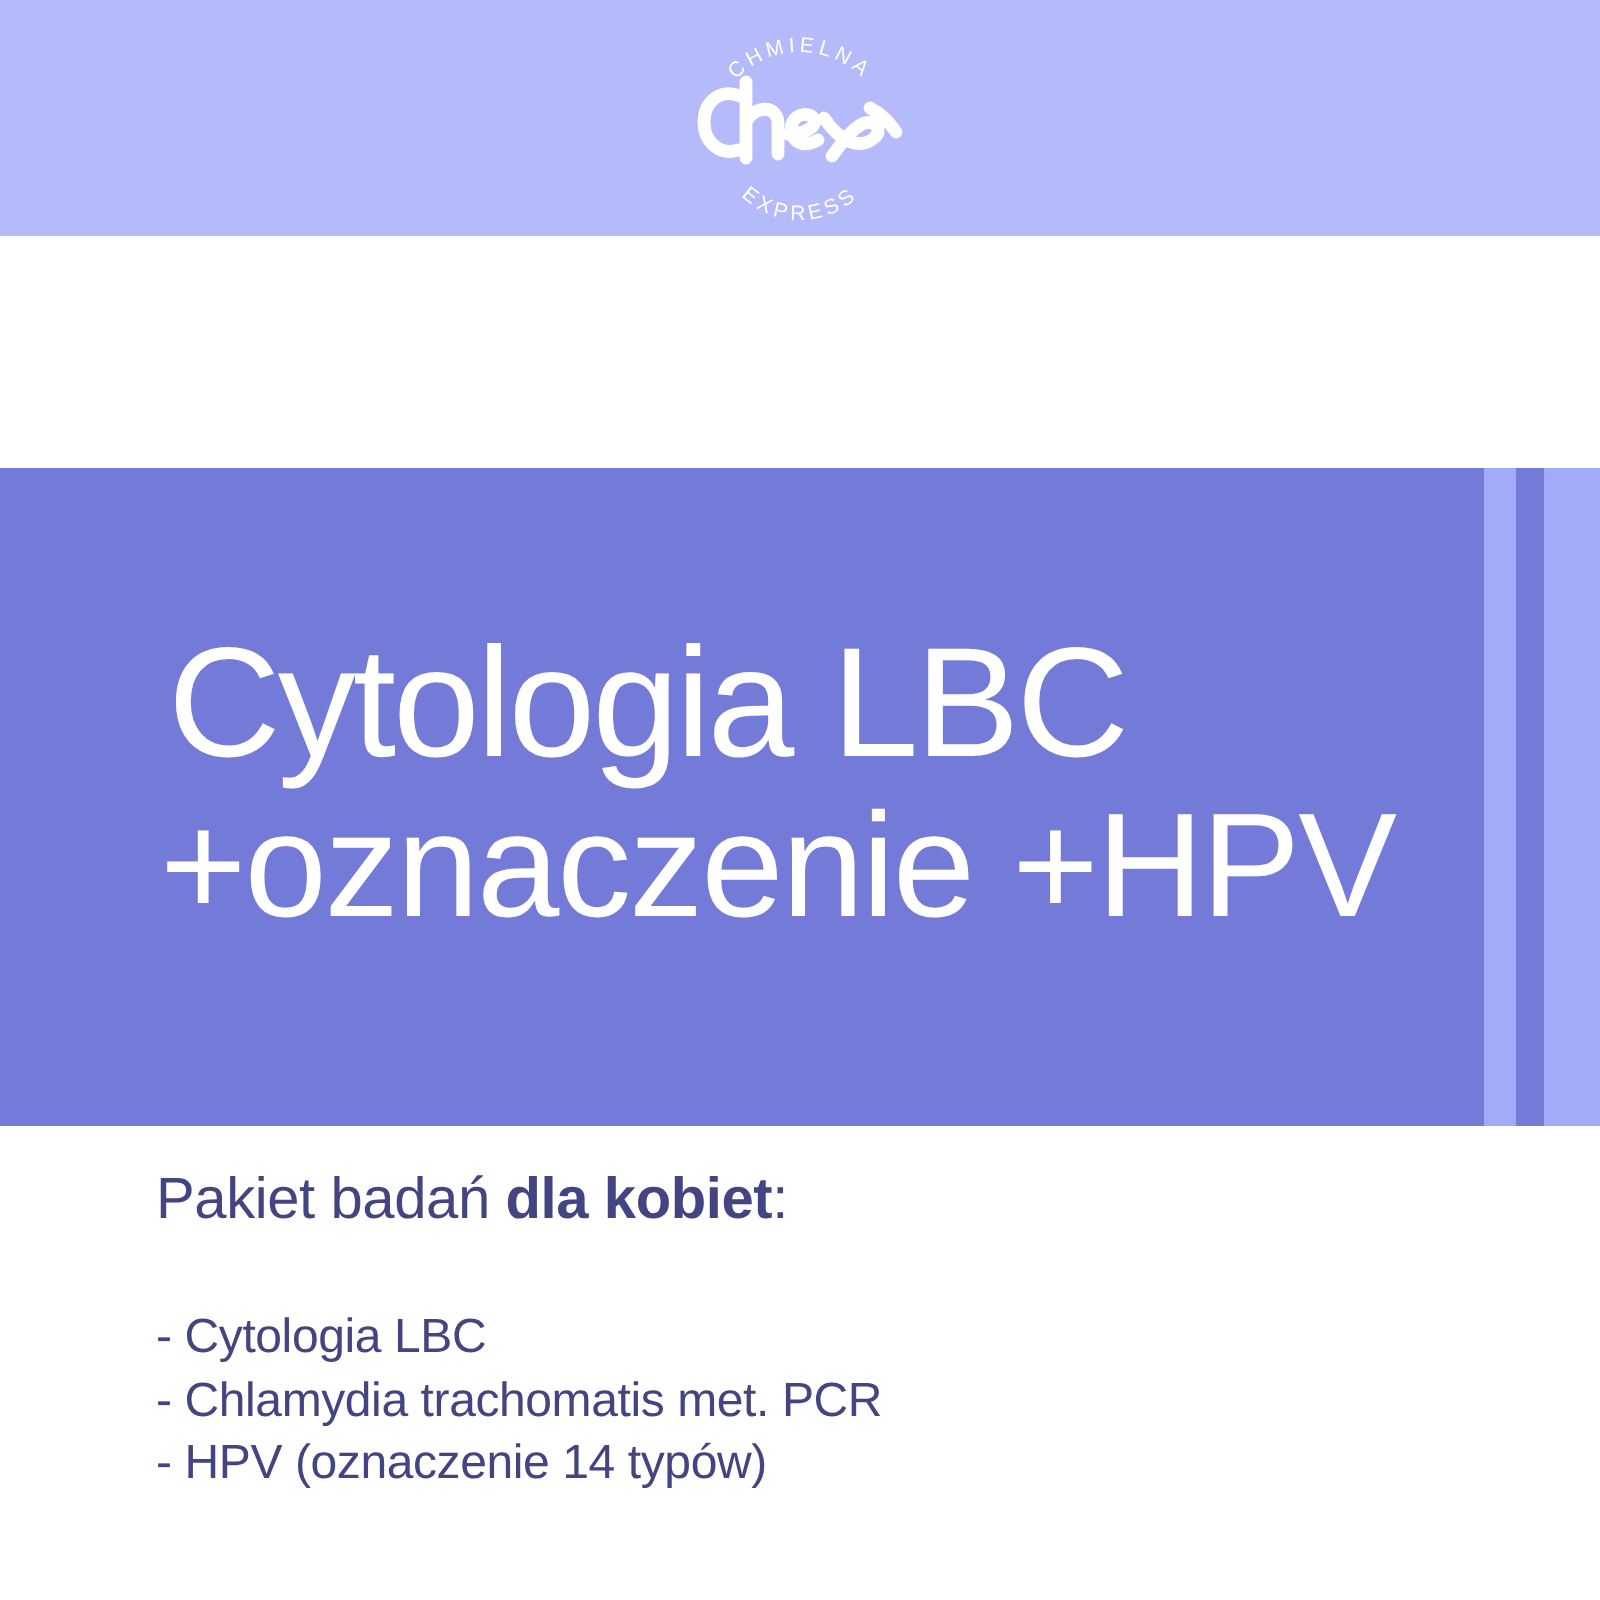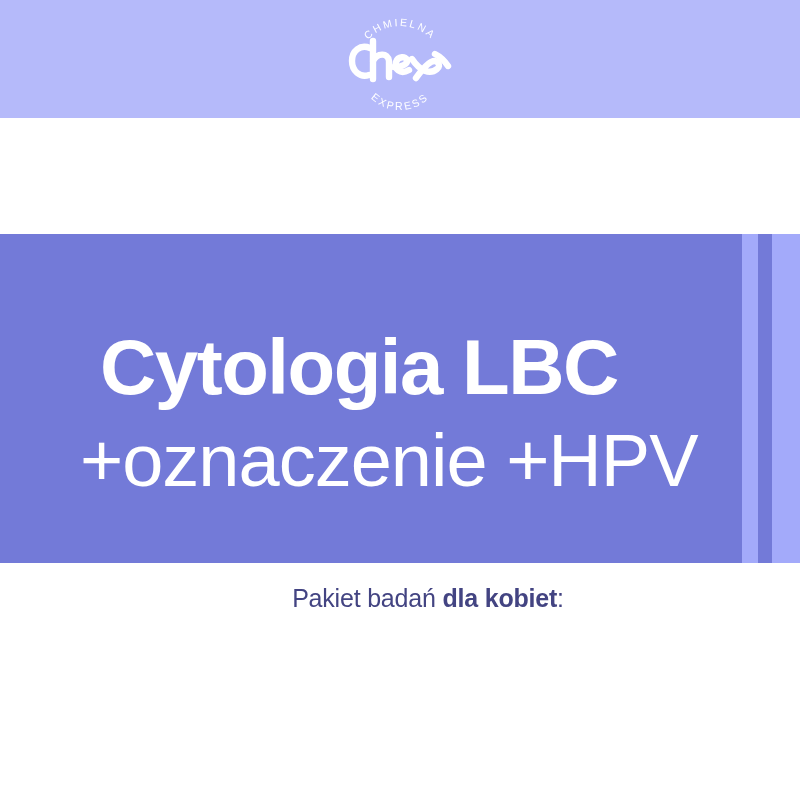--- a/index.html
+++ b/index.html
@@ -75,24 +75,24 @@
 
   .hero-text {
     position: absolute;
     left: 84px;
     top: 312px;
     width: 660px;
   }
   .hero-line-1 {
     color: #ffffff;
     font-size: 78px;
-    font-weight: 700;
+    font-weight: 400;
     line-height: 1.0;
     letter-spacing: -1.5px;
-    margin: 16px;
+    margin: 0;
     white-space: nowrap;
   }
   .hero-line-2 {
     color: #ffffff;
     font-size: 74px;
     font-weight: 300;
     line-height: 1.05;
     letter-spacing: -1px;
     margin: 4px 0 0 -4px;
     white-space: nowrap;
@@ -100,26 +100,25 @@
 
   
   .details {
     position: absolute;
     left: 78px;
     top: 584px;
     width: 700px;
     color: #434482;
   }
   .details-heading {
-    font-size: 25px;
+    font-size: 29px;
     font-weight: 500;
     letter-spacing: -0.2px;
     margin: 0 0 36px 0;
     white-space: nowrap;
-    text-align: center;
   }
   .details-heading .bold {
     font-weight: 700;
   }
   .details-list {
     list-style: none;
     margin: 0;
     padding: 0;
   }
   .details-list li {
@@ -173,13 +172,18 @@
 </div>
 
 <div class="hero-text">
   <div class="hero-line-1">Cytologia LBC</div>
   <div class="hero-line-2">+oznaczenie +HPV</div>
 </div>
 
 <div class="details">
   <div class="details-heading"><span>Pakiet badań </span><span class="bold">dla kobiet</span><span>:</span></div>
 
+  <ul class="details-list">
+    <li>- Cytologia LBC</li>
+    <li>- Chlamydia trachomatis met. PCR</li>
+    <li>- HPV (oznaczenie 14 typów)</li>
+  </ul>
 </div>
 
 </body></html>

